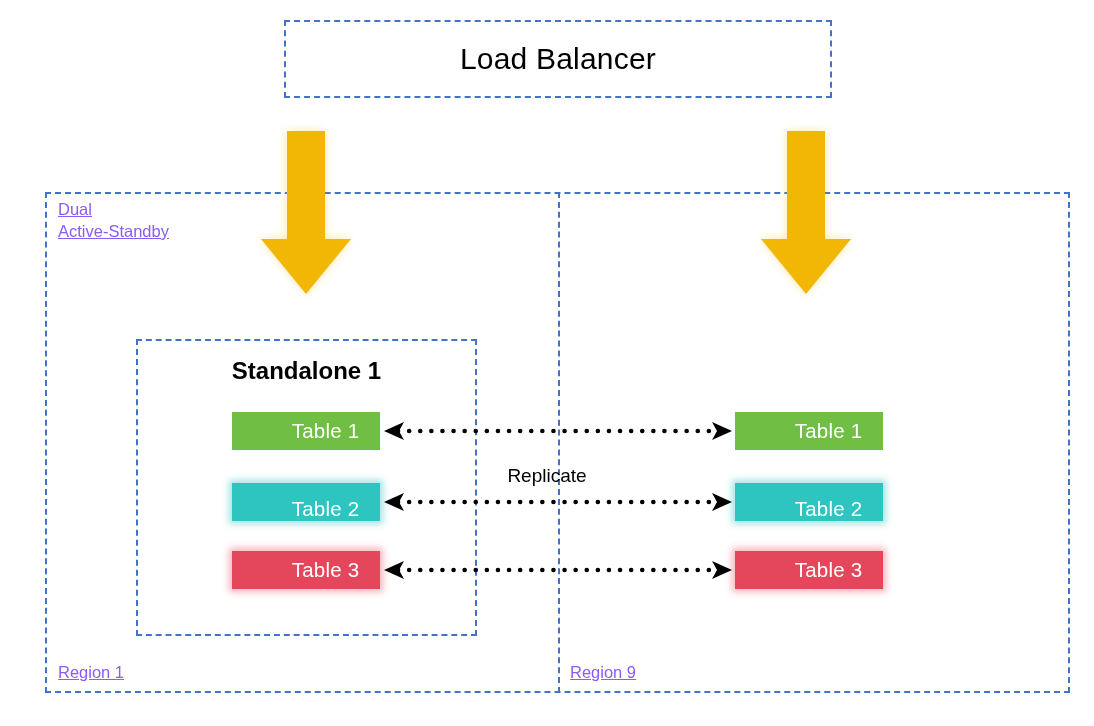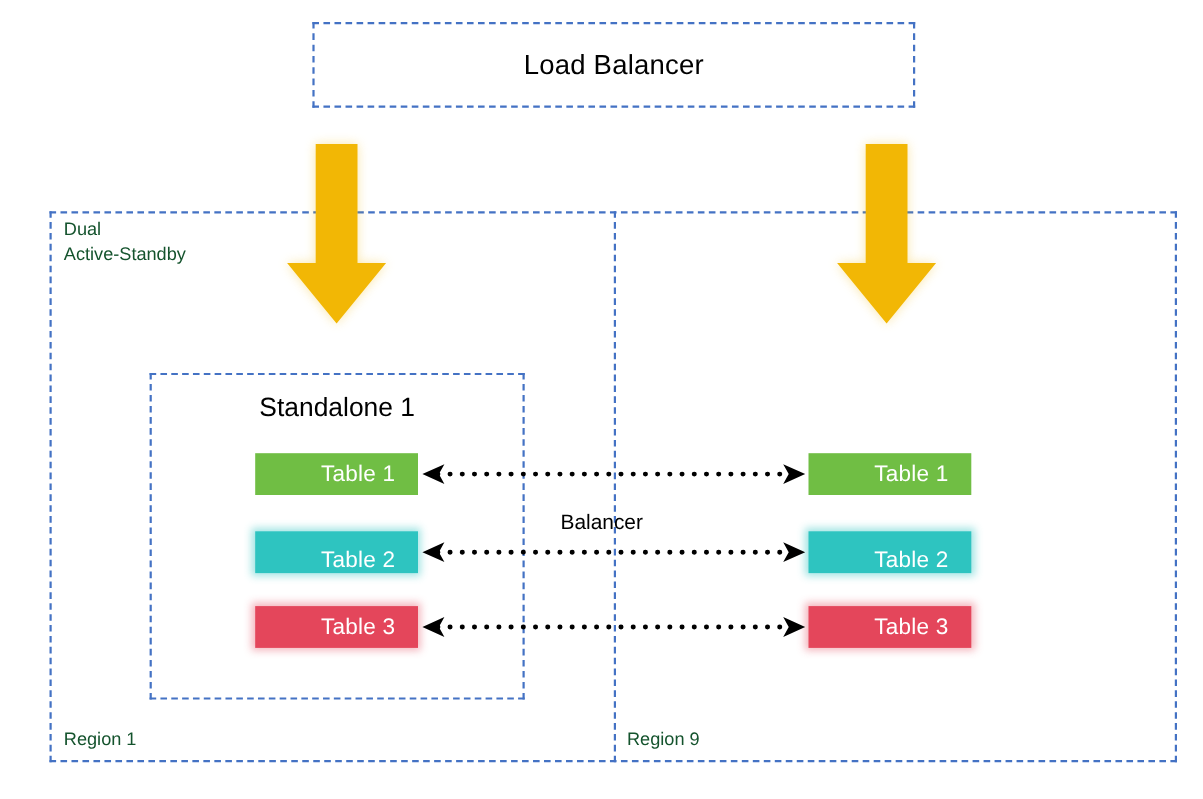--- a/index.html
+++ b/index.html
@@ -32,21 +32,21 @@
   #load-balancer-box {
     left: 284px;
     top: 20px;
     width: 548px;
     height: 78px;
     display: flex;
     align-items: center;
     justify-content: center;
   }
   #load-balancer-label {
-    font-size: 25px;
+    font-size: 30px;
     color: #000000;
     letter-spacing: 0.2px;
   }
 
   
   #dual-box {
     left: 45px;
     top: 192px;
     width: 1025px;
     height: 501px;
@@ -59,23 +59,24 @@
     top: 192px;
     width: 0;
     height: 501px;
     border-left: 2.5px dashed #4472C4;
   }
 
   
   .corner-label {
     position: absolute;
     font-size: 16.5px;
-    color: #14532d;
+    color: #8b5cf6;
     line-height: 22px;
     white-space: pre-line;
+    text-decoration: underline;
   }
   #dual-label {
     left: 58px;
     top: 198px;
   }
   #region1-label {
     left: 58px;
     top: 661px;
   }
   #region2-label {
@@ -96,20 +97,21 @@
   #standalone-2-box { left: 636px; }
 
   .standalone-title {
     position: absolute;
     top: 16px;
     left: 0;
     width: 100%;
     text-align: center;
     font-size: 24px;
     color: #000000;
+    font-weight: bold;
   }
 
   
   .table-chip {
     position: absolute;
     width: 148px;
     height: 38px;
     display: flex;
     align-items: center;
     justify-content: center;
@@ -201,21 +203,21 @@
   <div class="table-chip chip-green" id="s2-t1" style="background: rgb(112, 190, 68);">
     <span>Table 1</span>
   </div>
   <div class="table-chip chip-teal" id="s2-t2" style="background: rgb(46, 196, 192);">
     <span>Table 2</span>
   </div>
   <div class="table-chip chip-red" id="s2-t3" style="background: rgb(228, 70, 91);">
     <span>Table 3</span>
   </div>
 
-  <div id="replicate-label">Balancer</div>
+  <div id="replicate-label">Replicate</div>
 
   <svg id="arrow-layer" viewBox="0 0 1094 726">
 
     <g>
       <line x1="398" y1="431" x2="718" y2="431" stroke="#000000" stroke-width="4.5" stroke-linecap="round" stroke-dasharray="0.1 11"></line>
       <path d="M 384 431 L 404 422 L 399 431 L 404 440 Z" fill="#000000"></path>
       <path d="M 732 431 L 712 422 L 717 431 L 712 440 Z" fill="#000000"></path>
     </g>
 
     <g>

